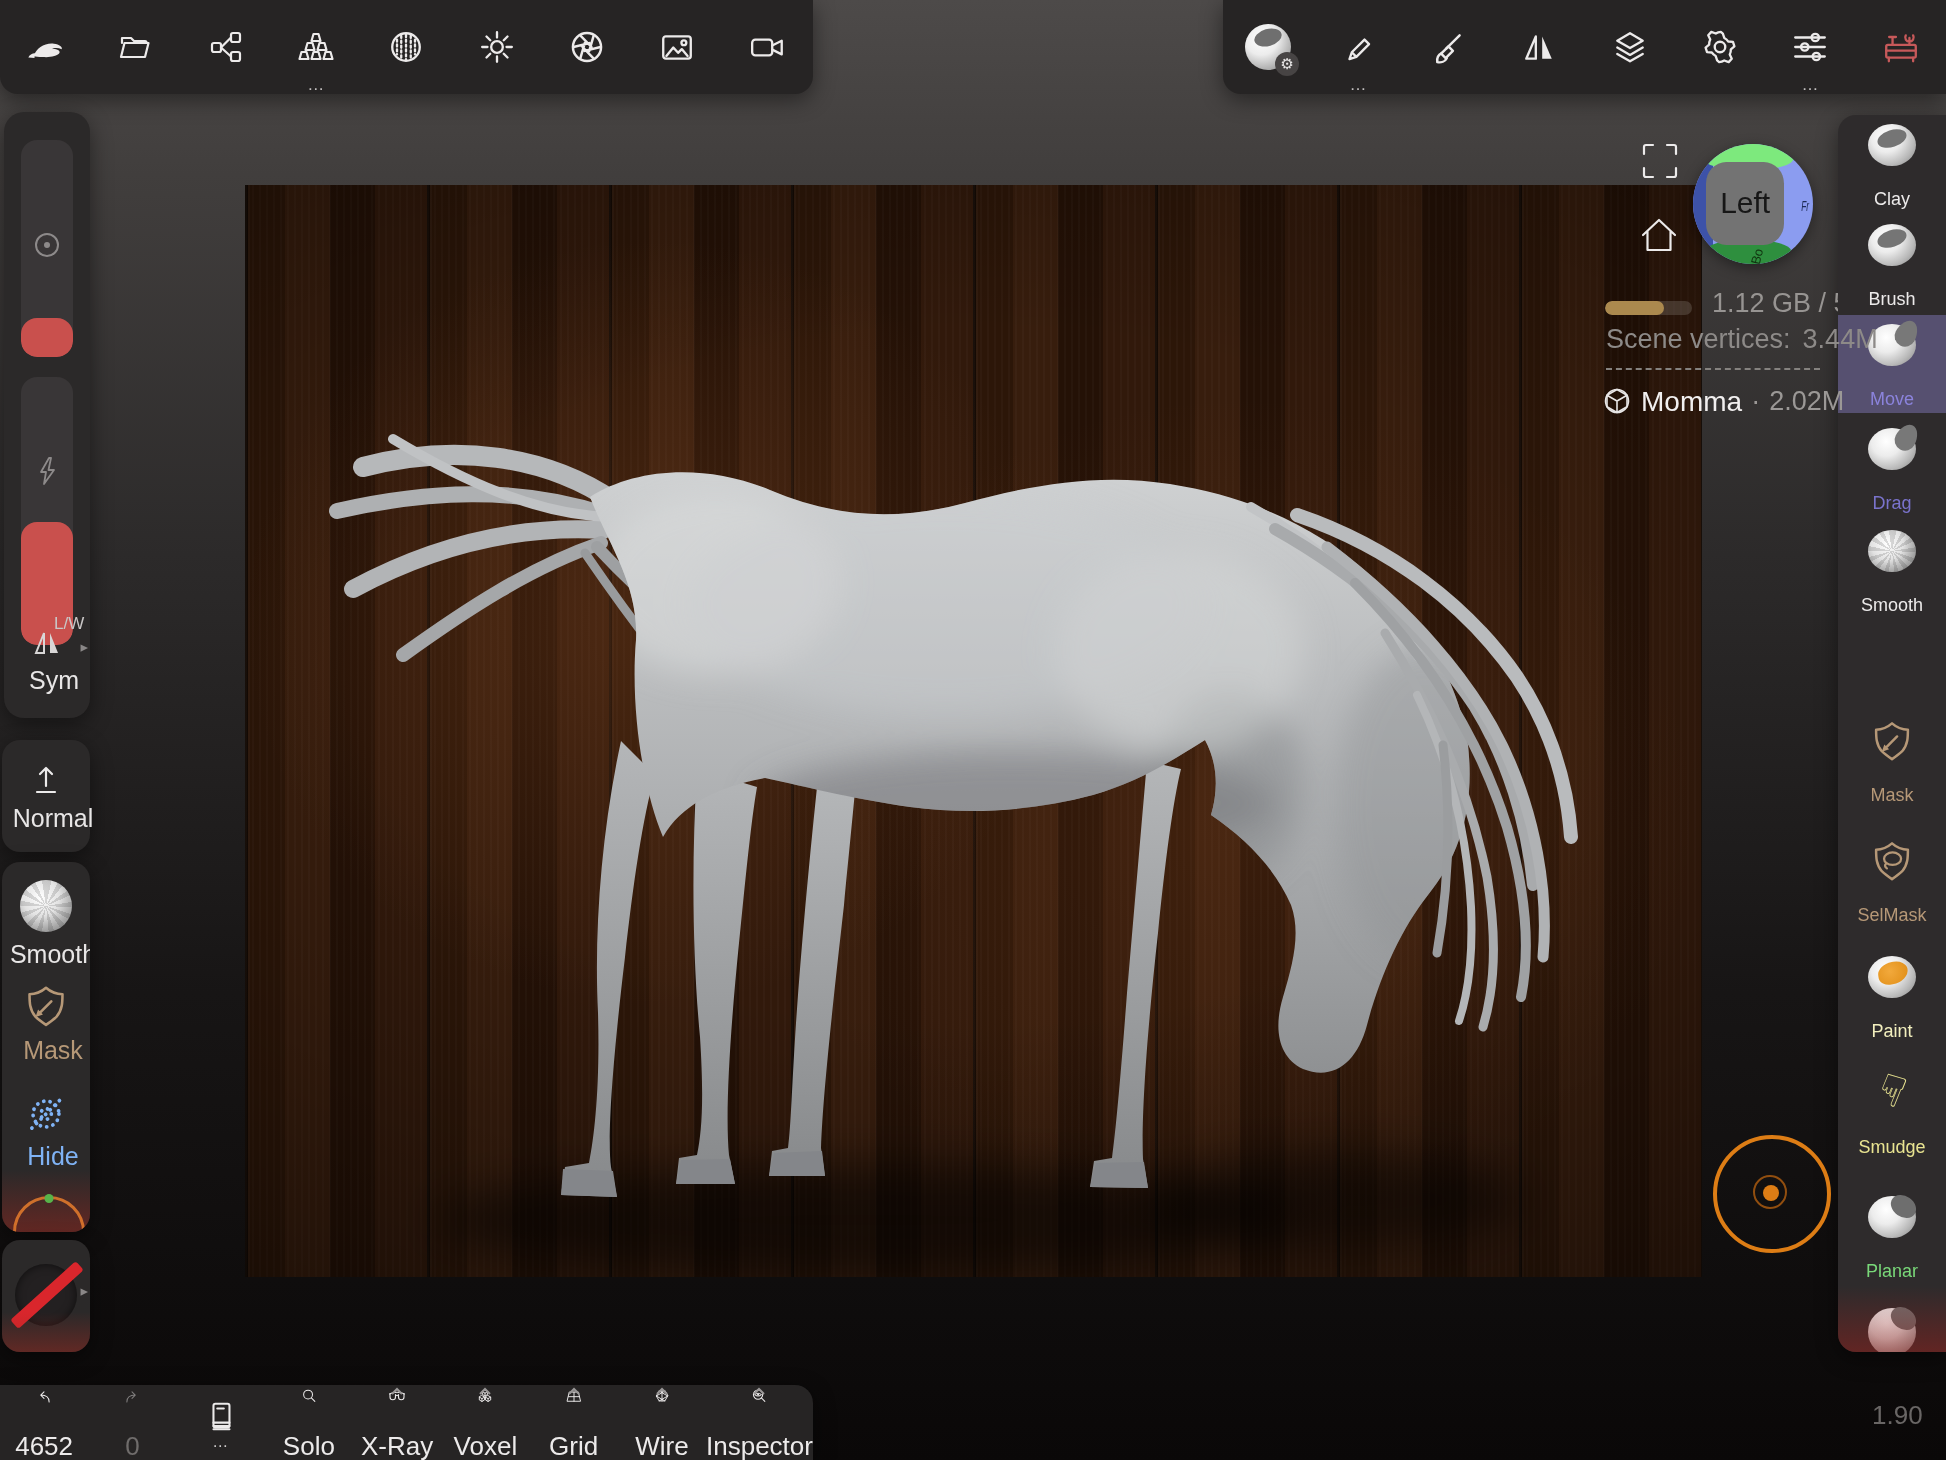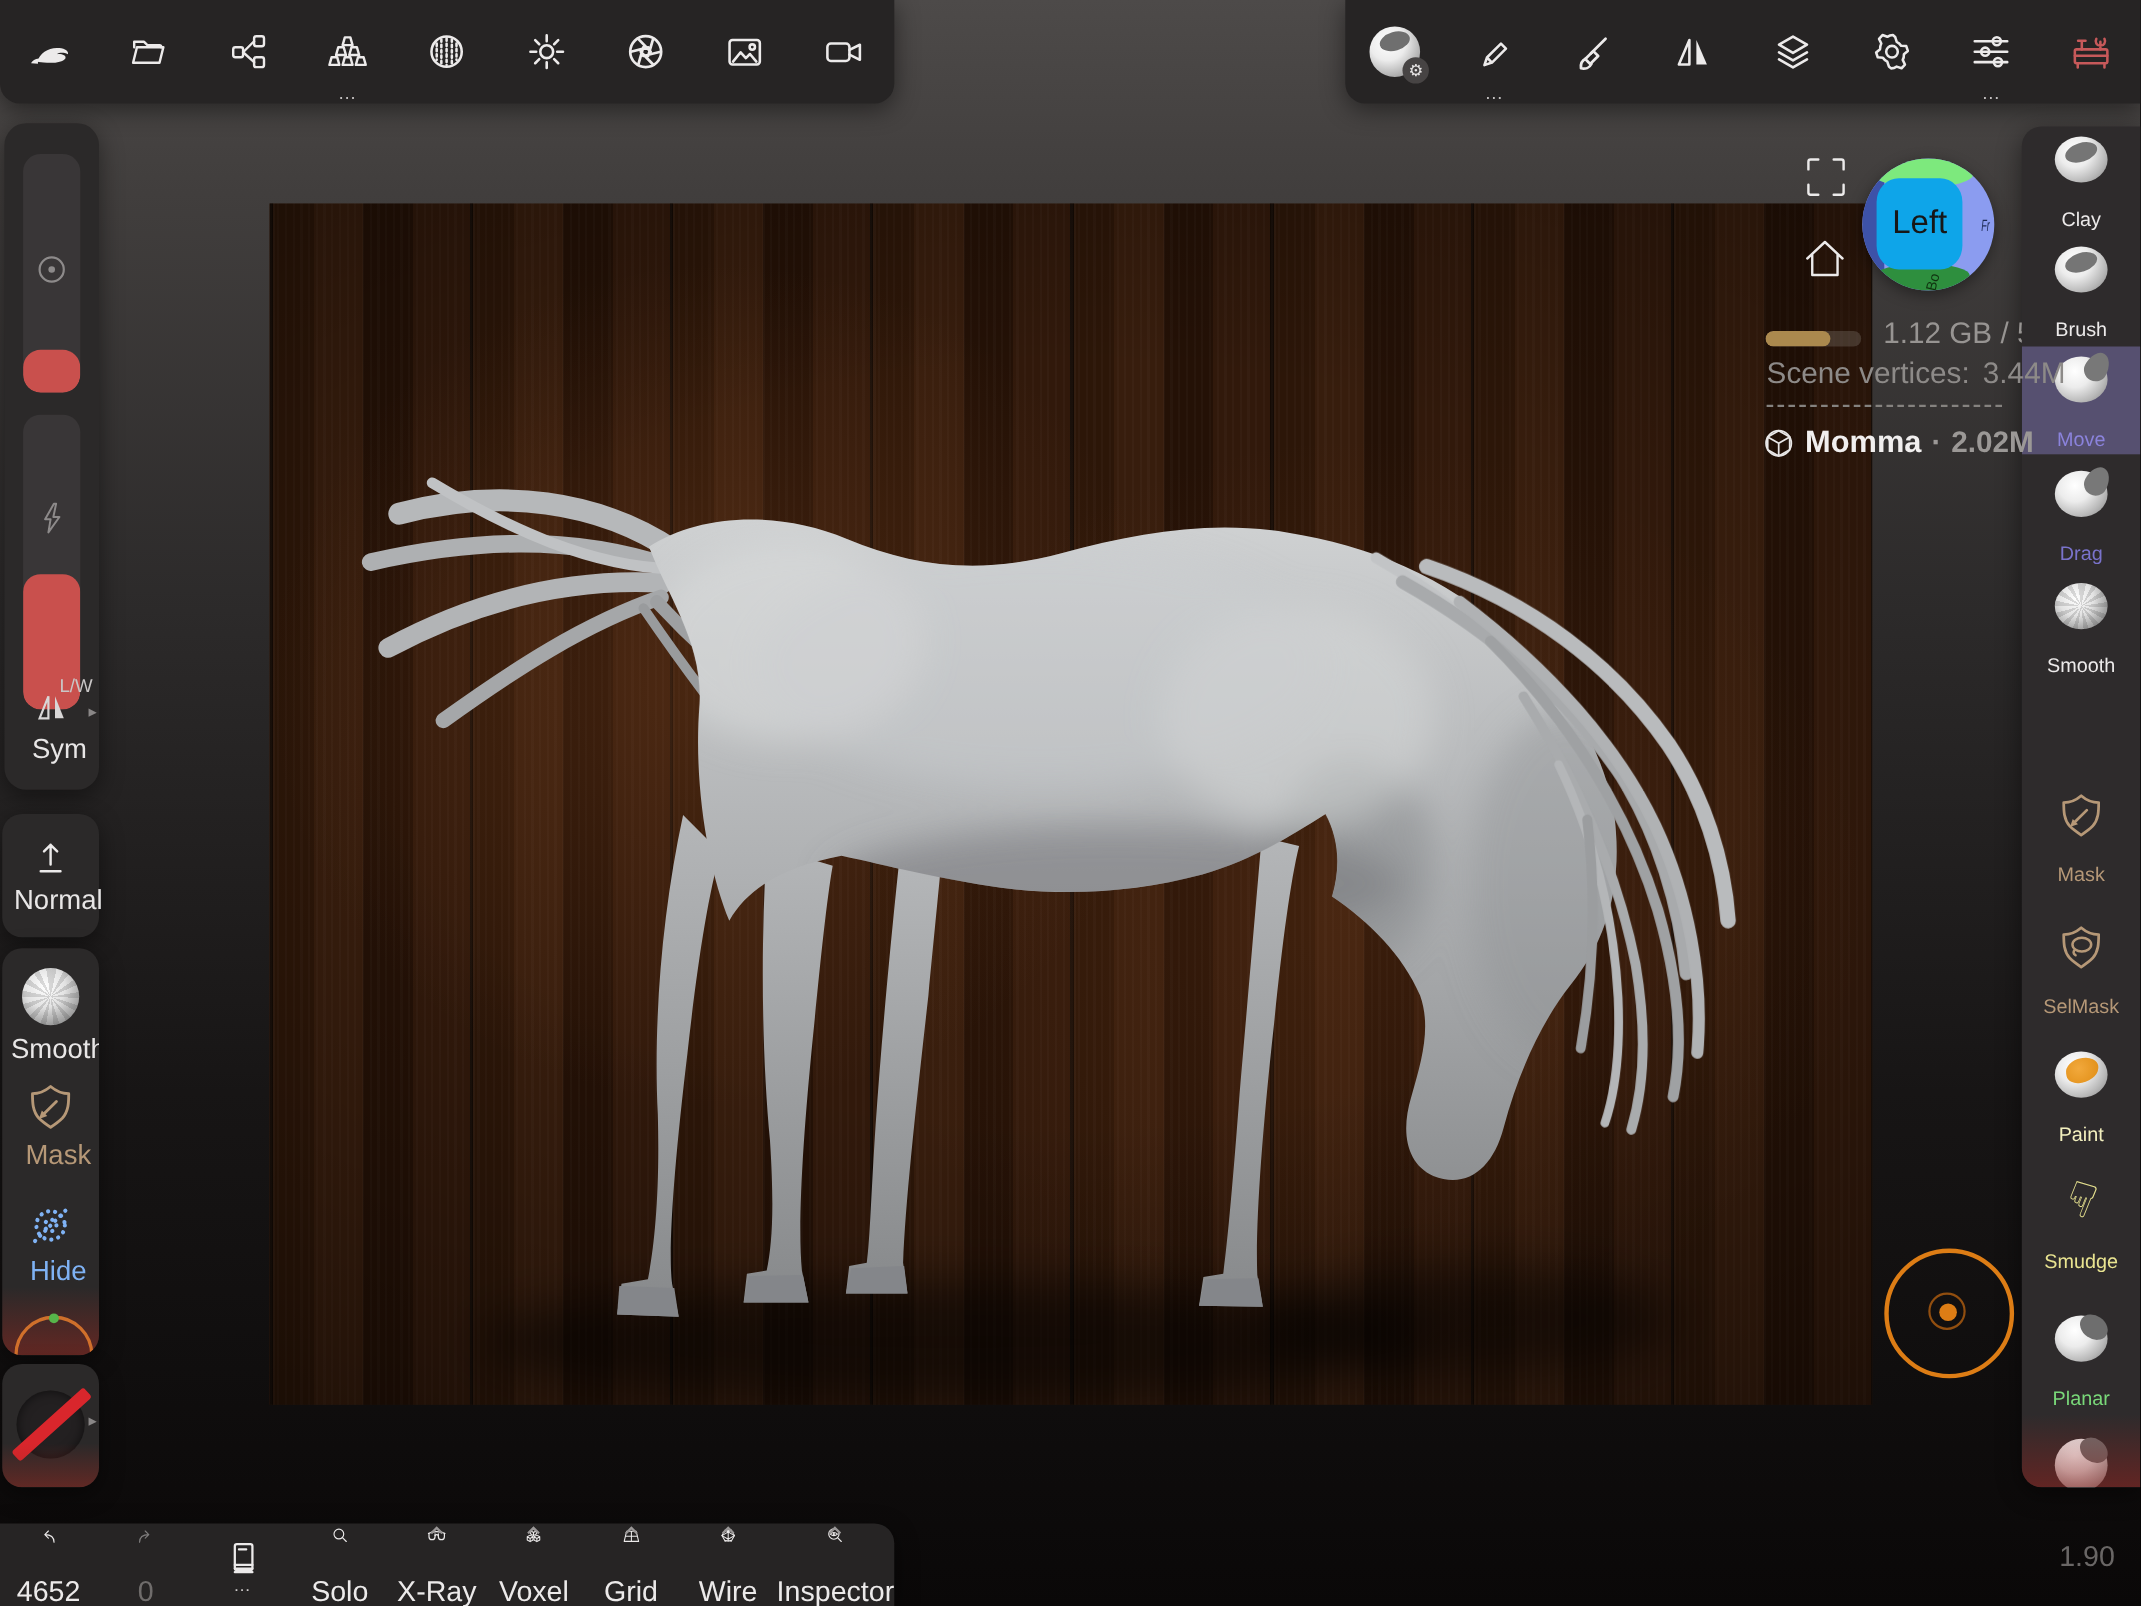--- a/index.html
+++ b/index.html
@@ -110,32 +110,32 @@
     background:linear-gradient(180deg,transparent,rgba(140,32,28,.55));}
   .smudge-glyph{font-size:42px;line-height:48px;transform:rotate(112deg);display:block;}
 
   
   .ov{position:absolute;}
   .gizmo{left:1693px;top:144px;width:120px;height:120px;border-radius:50%;overflow:hidden;
     background:#8b9cf0;box-shadow:0 4px 14px rgba(0,0,0,.4);}
   .g-left{position:absolute;left:0;top:8%;width:17%;height:84%;background:#3d52a8;}
   .g-top{position:absolute;left:8%;top:0;width:76%;height:22%;background:#7de97d;border-radius:0 0 45% 45%;}
   .g-bottom{position:absolute;left:10%;bottom:0;width:72%;height:20%;background:#2e8f3e;border-radius:45% 45% 0 0;}
-  .g-face{position:absolute;left:11%;top:15%;width:65%;height:69%;background:#0ea5e9;border-radius:26%;
+  .g-face{position:absolute;left:11%;top:15%;width:65%;height:69%;background:#737373;border-radius:26%;
     display:flex;align-items:center;justify-content:center;font-size:30px;color:#171717;}
   .g-front{position:absolute;right:1px;top:44%;font-size:15px;color:#1d2b55;font-style:italic;transform:scaleX(.55);}
   .g-bo{position:absolute;left:47%;bottom:0;font-size:13px;color:#10320f;transform:rotate(-76deg);}
 
   .mem-pill{left:1605px;top:301px;width:87px;height:14px;border-radius:7px;background:rgba(125,118,110,.35);overflow:hidden;}
   .mem-pill .fill{position:absolute;left:0;top:0;height:100%;border-radius:7px;}
   .mem-text{left:1712px;top:288px;width:126px;overflow:hidden;white-space:nowrap;
     font-size:27px;color:#979492;}
   .verts{left:1606px;top:324px;font-size:27px;color:#8d8a88;display:flex;gap:12px;white-space:nowrap;}
   .dashline{left:1606px;top:368px;width:214px;height:0;border-top:2px dashed #85827f;}
-  .obj-row{left:1602px;top:386px;display:flex;align-items:flex-end;gap:9px;white-space:nowrap;font-weight:bold;}
+  .obj-row{left:1602px;top:386px;display:flex;align-items:flex-start;gap:9px;white-space:nowrap;}
   .obj-name{font-size:28px;color:#f1efef;}
   .obj-meta{font-size:27px;color:#9b9896;}
 
   .fullscreen-btn{left:1641px;top:142px;}
   .home-btn{left:1637px;top:214px;}
 
   .cursor-ring{left:1713px;top:1135px;width:110px;height:110px;border-radius:50%;
     border:4px solid var(--cursor-color,#dd7d15);}
   .cursor-mid{position:absolute;left:36px;top:36px;width:30px;height:30px;border-radius:50%;
     border:2px solid rgba(160,85,15,.9);}

